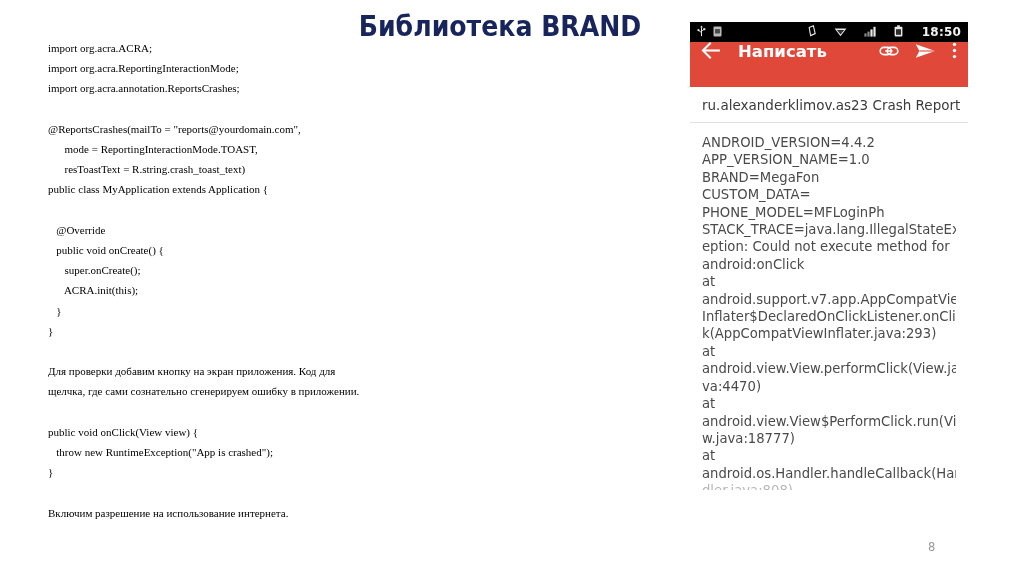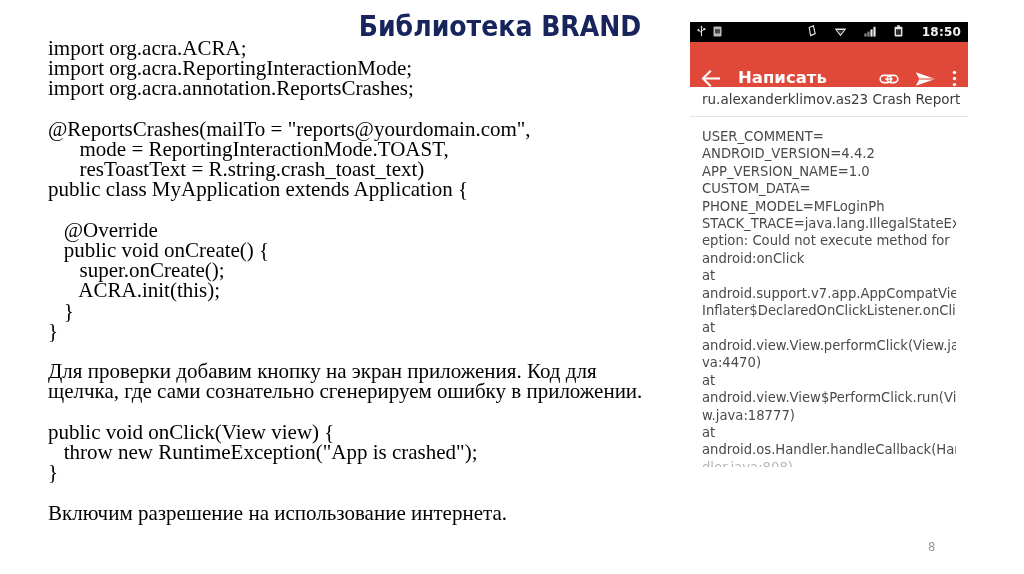--- a/index.html
+++ b/index.html
@@ -33,21 +33,21 @@
 
   
   #content-column {
     position: absolute;
     left: 48px;
     top: 38px;
     width: 610px;
   }
   .code-block, .prose-block {
     font-family: "Liberation Serif", "DejaVu Serif", serif;
-    font-size: 21px;
+    font-size: 11px;
     line-height: 20.2px;
     color: #000000;
     white-space: pre;
   }
   .prose-block {
     white-space: pre-wrap;
   }
   .spacer-line {
     height: 20.2px;
   }
@@ -97,21 +97,21 @@
     letter-spacing: 0.2px;
     margin-left: 2px;
   }
 
   
   #app-bar {
     position: relative;
     height: 45px;
     background: #e0493a;
     display: flex;
-    align-items: flex-end;
+    align-items: flex-start;
     padding: 0 11px;
     box-sizing: border-box;
   }
   #app-bar-title {
     color: #ffffff;
     font-size: 16.5px;
     font-weight: 600;
     margin-left: 17px;
     white-space: nowrap;
   }
@@ -123,21 +123,21 @@
   }
   .bar-icon {
     display: inline-flex;
     align-items: center;
     justify-content: center;
     color: #ffffff;
   }
 
   
   #subject-row {
-    padding: 4px 12px 9px 12px;
+    padding: 10px 12px 9px 12px;
     border-bottom: 1px solid #e2e2e2;
   }
   #subject-text {
     font-size: 13.5px;
     color: #3b3b3b;
     white-space: nowrap;
   }
 
   
   #report-body {
@@ -284,31 +284,32 @@
         </svg>
       </span>
     </span>
   </div>
 
   <div id="subject-row">
     <div id="subject-text">ru.alexanderklimov.as23 Crash Report</div>
   </div>
 
   <div id="report-body">
-      <div class="report-line">USER_COMMENT=</div>
       <div class="report-line">ANDROID_VERSION=4.4.2</div>
       <div class="report-line">APP_VERSION_NAME=1.0</div>
+      <div class="report-line">BRAND=MegaFon</div>
       <div class="report-line">CUSTOM_DATA=</div>
       <div class="report-line">PHONE_MODEL=MFLoginPh</div>
       <div class="report-line">STACK_TRACE=java.lang.IllegalStateExc</div>
       <div class="report-line">eption: Could not execute method for</div>
       <div class="report-line">android:onClick</div>
       <div class="report-line">at</div>
       <div class="report-line">android.support.v7.app.AppCompatView</div>
       <div class="report-line">Inflater$DeclaredOnClickListener.onClic</div>
+      <div class="report-line">k(AppCompatViewInflater.java:293)</div>
       <div class="report-line">at</div>
       <div class="report-line">android.view.View.performClick(View.ja</div>
       <div class="report-line">va:4470)</div>
       <div class="report-line">at</div>
       <div class="report-line">android.view.View$PerformClick.run(Vie</div>
       <div class="report-line">w.java:18777)</div>
       <div class="report-line">at</div>
       <div class="report-line">android.os.Handler.handleCallback(Han</div>
       <div class="report-line faded">dler.java:808)</div>
     </div>

